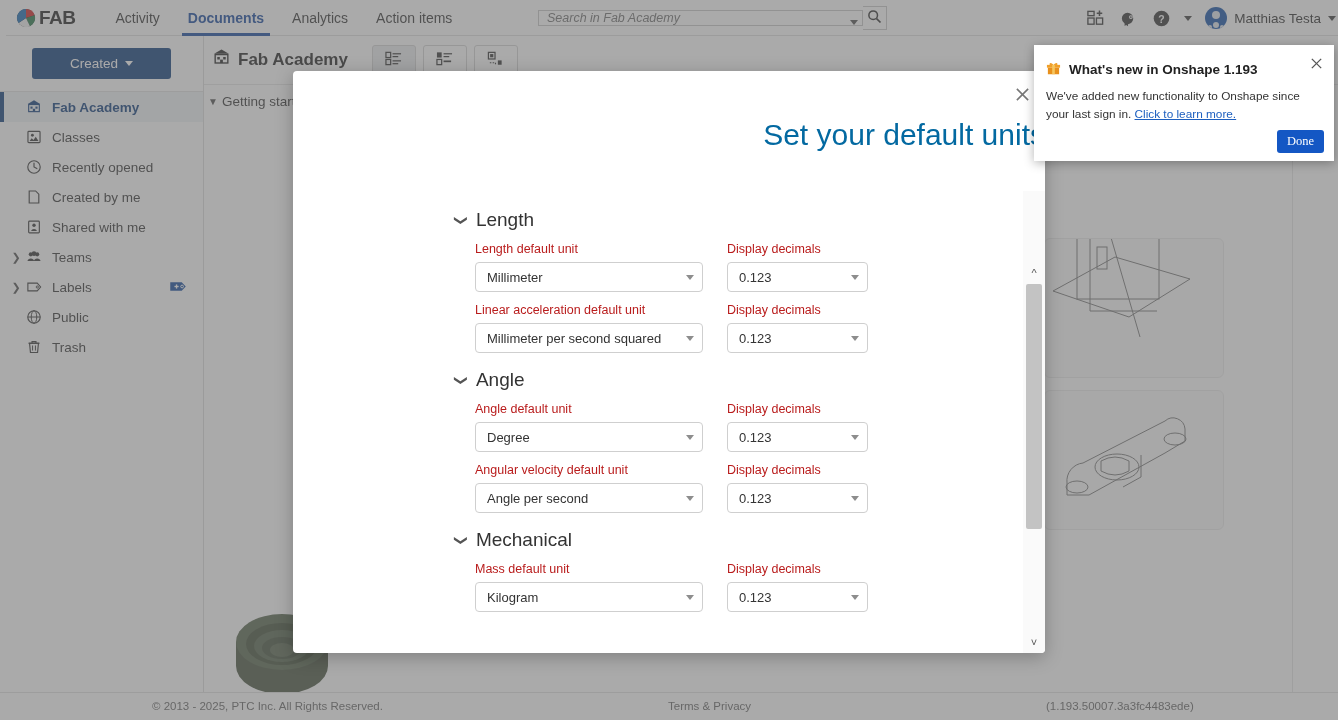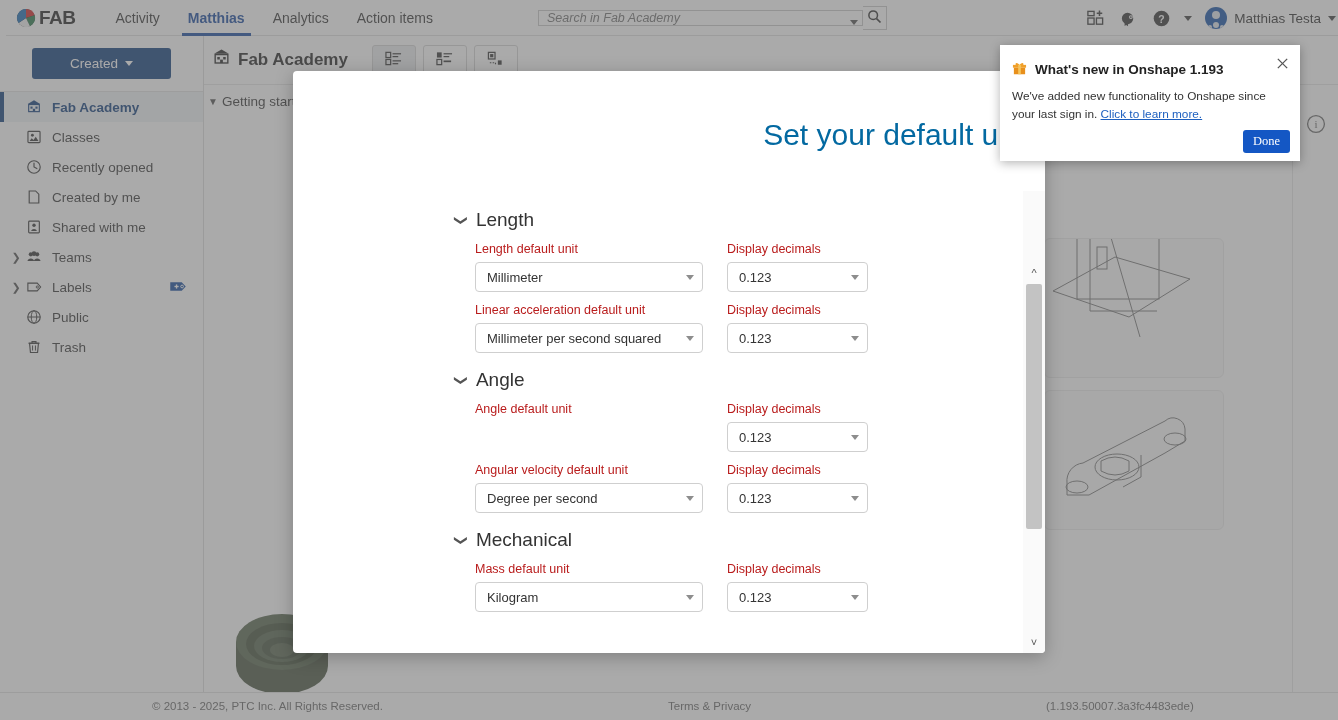--- a/index.html
+++ b/index.html
@@ -148,21 +148,21 @@
     position: absolute; left: 0; width: 22px; height: 22px; display: flex;
     align-items: center; justify-content: center; color: #555; font-size: 11px; cursor: pointer;
   }
   .msb-up { top: 71px; }
   .msb-down { bottom: 0; }
   .msb-track { position: absolute; left: 0; right: 0; top: 93px; bottom: 22px; background: #fafafa; }
   .msb-thumb { position: absolute; left: 3px; width: 16px; top: 0px; height: 245px; background: #c3c3c3; border-radius: 2px; cursor: pointer; }
 
   
   .popover {
-    position: absolute; left: 1000px; top: 45px; width: 300px; height: 116px;
+    position: absolute; left: 1034px; top: 45px; width: 300px; height: 116px;
     background: #fff; box-shadow: 0 2px 10px rgba(0,0,0,0.3);
   }
   .pop-title { position: absolute; left: 12px; top: 15px; display: flex; align-items: center; gap: 8px; font-size: 13.5px; font-weight: bold; color: #222; }
   .pop-close { position: absolute; right: 9px; top: 9px; width: 18px; height: 18px; display: flex; align-items: center; justify-content: center; color: #555; cursor: pointer; }
   .pop-body { position: absolute; left: 12px; top: 42px; right: 16px; font-size: 11.8px; color: #333; line-height: 18px; }
   .pop-link { color: #1d5fbf; text-decoration: underline; cursor: pointer; }
   .pop-done {
     position: absolute; right: 10px; bottom: 8px; background: #1457c4; color: #fff;
     border: none; border-radius: 3px; width: 47px; height: 23px; font-size: 12.5px; cursor: pointer;
     font-family: Liberation Serif, serif;
@@ -184,21 +184,21 @@
             <path d="M18.6 7.2 A9 9 0 0 1 14 18.2 L10 10 Z" fill="#2e7d4f"></path>
             <path d="M14 18.2 A9 9 0 0 1 2.5 15 L10 10 Z" fill="#f0f0f0"></path>
             <path d="M2.5 15 A9 9 0 0 1 10 1 L10 10 Z" fill="#1f6fb5"></path>
           </svg>
         </span>
         <span class="logo-text">FAB</span>
       </div>
 
       <div class="nav">
         <div class="nav-item">Activity</div>
-        <div class="nav-item active">Matthias</div>
+        <div class="nav-item active">Documents</div>
         <div class="nav-item">Analytics</div>
         <div class="nav-item">Action items</div>
       </div>
 
       <div class="search-wrap">
         <div class="search-box">
           <input type="text" placeholder="Search in Fab Academy" style="">
           <span class="search-caret"></span>
         </div>
         <div class="search-btn">
@@ -524,34 +524,38 @@
           </div>
         </div>
 
         <div class="grp-head">
           <span class="chev" style="display: inline-block; transform: rotate(90deg);">❯</span>
           <span>Angle</span>
         </div>
         <div class="row">
           <div class="fld">
             <div class="fld-label">Angle default unit</div>
+            <div class="sel">
+              <span>Degree</span>
+              <span class="arr"></span>
+            </div>
           </div>
           <div class="fld narrow">
             <div class="fld-label">Display decimals</div>
             <div class="sel">
               <span>0.123</span>
               <span class="arr"></span>
             </div>
           </div>
         </div>
         <div class="row">
           <div class="fld">
             <div class="fld-label">Angular velocity default unit</div>
             <div class="sel">
-              <span>Degree per second</span>
+              <span>Angle per second</span>
               <span class="arr"></span>
             </div>
           </div>
           <div class="fld narrow">
             <div class="fld-label">Display decimals</div>
             <div class="sel">
               <span>0.123</span>
               <span class="arr"></span>
             </div>
           </div>

